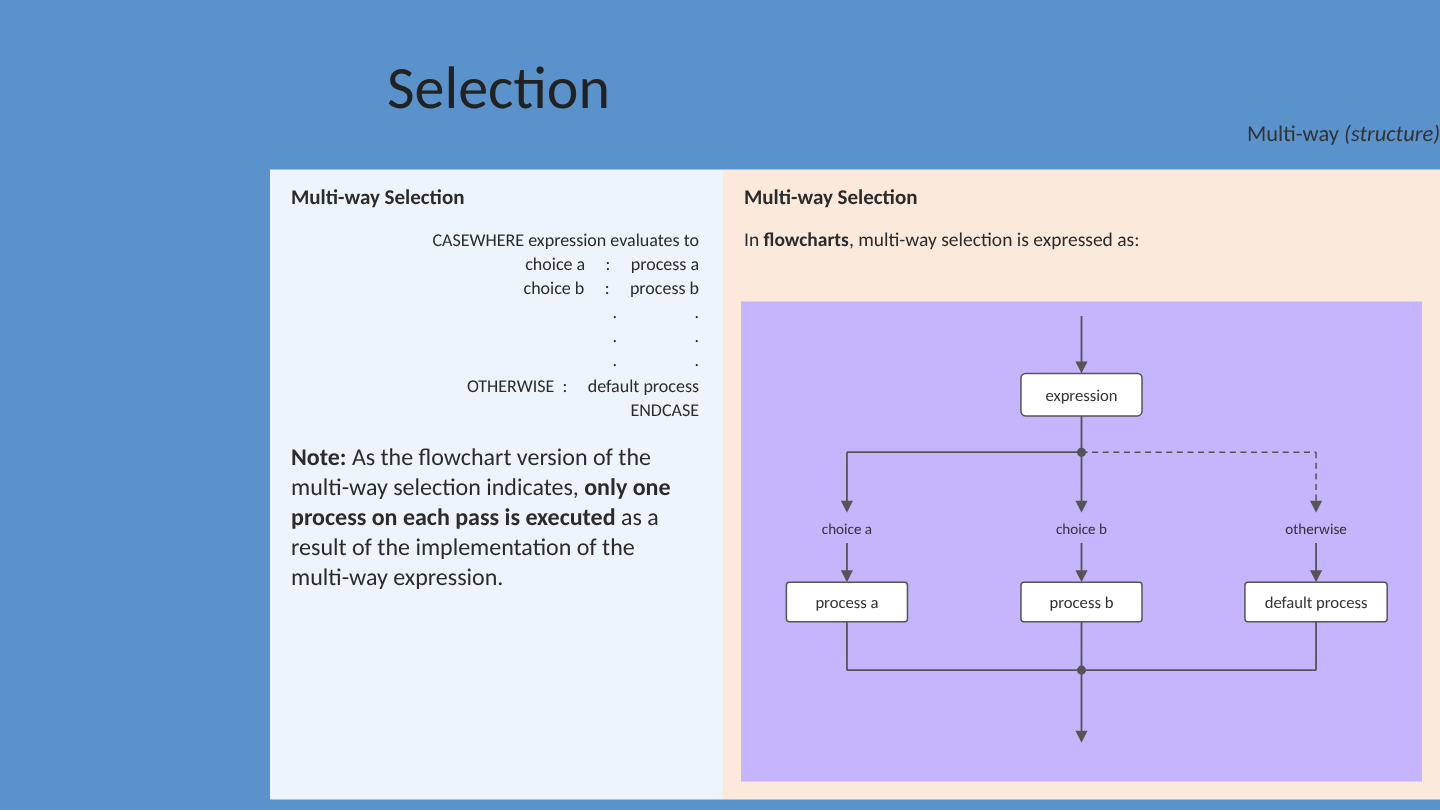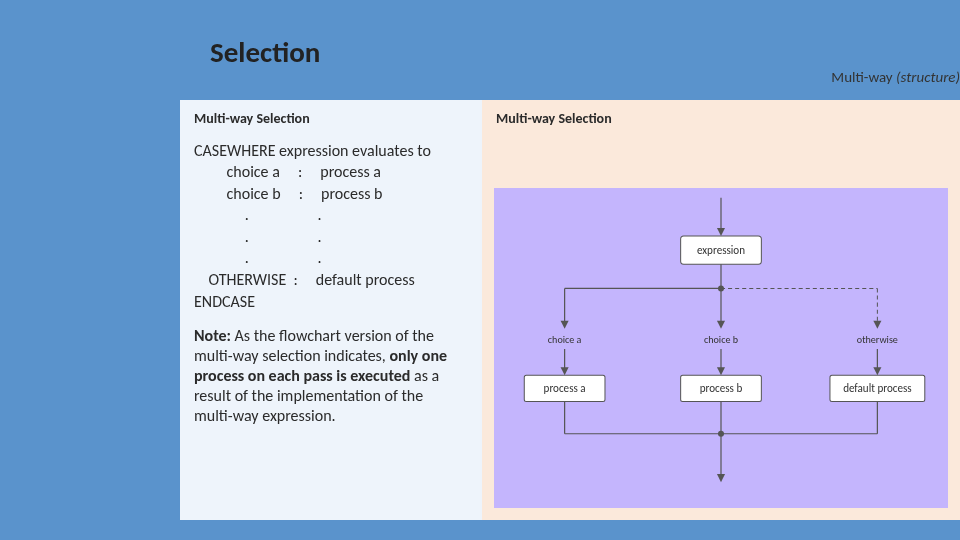--- a/index.html
+++ b/index.html
@@ -6,21 +6,21 @@
   body {
     width: 960px; height: 540px;
     background: #5a93cc;
     font-family: Calibri, "Segoe UI", Arial, sans-serif;
     color: #2b2b2b;
     overflow: hidden;
   }
   .header {
     padding: 34px 0 0 210px;
   }
-  .title { font-size: 29px; font-weight: 700; color: #222; }
+  .title { font-size: 40px; font-weight: 400; color: #222; margin-left: 48px; }
   .subtitle { font-size: 15px; color: #333; margin-top: -2px; text-align: right; }
   .subtitle .plain { font-style: normal; }
   .subtitle .ital { font-style: italic; }
   .columns {
     display: flex;
     margin: 14px 0 0 180px;
     width: 780px;
     height: 420px;
   }
   .col-left {
@@ -36,24 +36,25 @@
     padding: 10px 16px 12px 14px;
     font-size: 13px;
     line-height: 1.25;
     position: relative;
   }
   .col-h { font-size: 14px; font-weight: 700; margin-bottom: 12px; }
   .lead { margin-bottom: 14px; }
   .lead .b { font-weight: 700; }
   .pseudo {
     font-family: Calibri, Arial, sans-serif;
-    font-size: 16px;
+    font-size: 12px;
     white-space: pre;
     line-height: 1.35;
     margin-bottom: 14px;
+    text-align: right;
   }
   .note { font-size: 16px; line-height: 1.25; }
   .note .b { font-weight: 700; }
 
   
   .chart {
     position: absolute;
     left: 12px;
     right: 12px;
     top: 88px;
@@ -90,20 +91,23 @@
               <span>.</span>                   <span>.</span>
     <span>OTHERWISE</span>  <span>:</span>     <span>default process</span>
 <span>ENDCASE</span></div>
     <div class="note">
       <span class="b">Note:</span><span> As the flowchart version of the multi-way selection indicates, </span><span class="b">only one process on each pass is executed</span><span> as a result of the implementation of the</span><br><span>multi-way expression.</span>
     </div>
   </div>
 
   <div class="col-right">
     <div class="col-h">Multi-way Selection</div>
+    <div class="lead">
+      <span>In </span><span class="b">flowcharts</span><span>, multi-way selection is expressed as:</span>
+    </div>
 
     <div class="chart">
       <svg viewBox="0 0 450 310">
 
         <line class="fc-line" x1="225" y1="6" x2="225" y2="38"></line>
         <polygon class="arrow" points="225,44 221,36 229,36"></polygon>
 
         <rect class="fc-box" x="185" y="44" width="80" height="28" rx="3"></rect>
         <text class="fc-text" x="225" y="62">expression</text>
 

